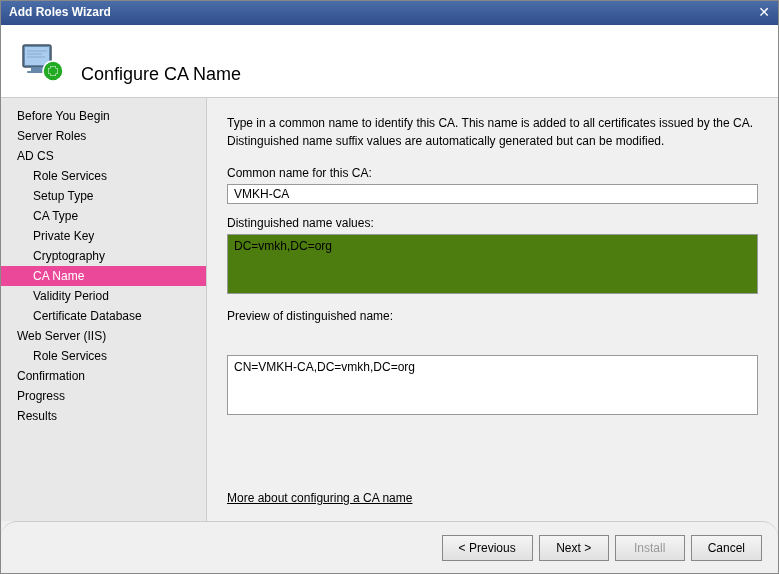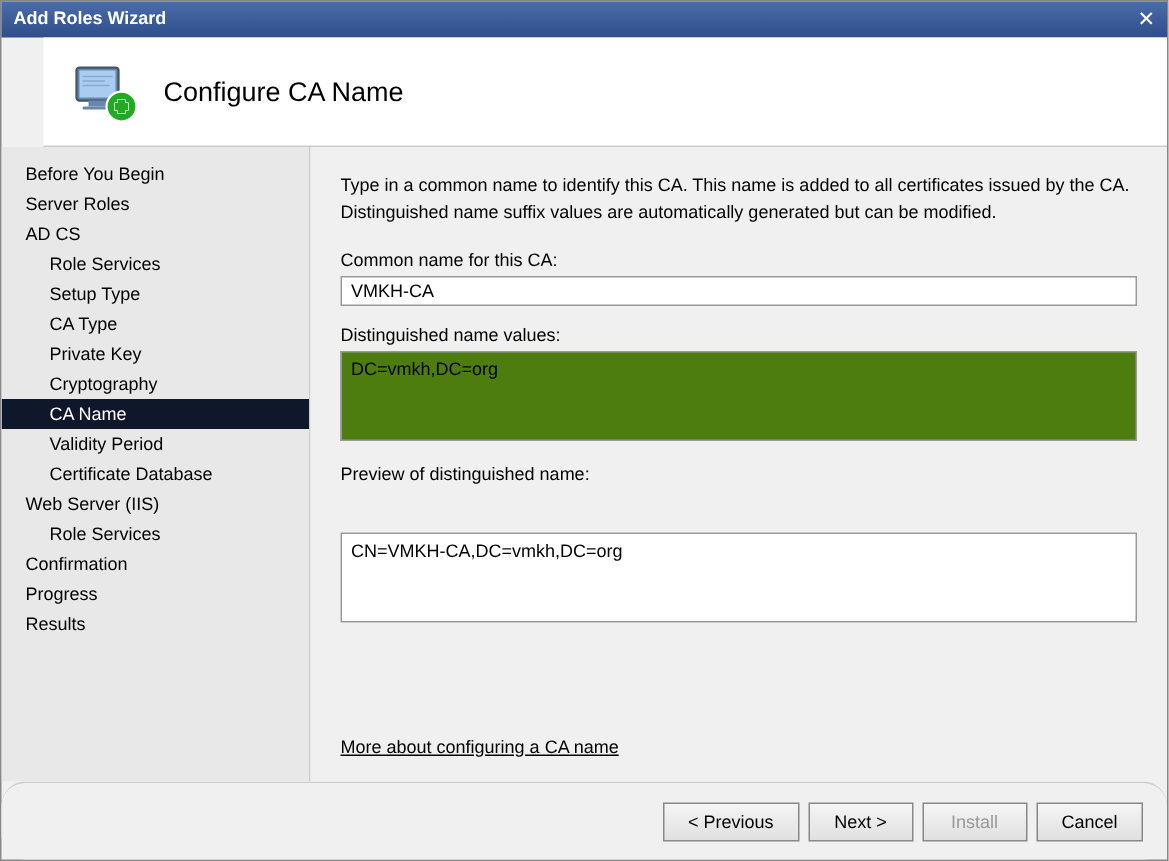--- a/index.html
+++ b/index.html
@@ -39,25 +39,24 @@
       border: none;
       color: white;
       font-size: 14px;
       cursor: pointer;
       line-height: 1;
     }
     .header-area {
       background: white;
       padding: 12px 16px;
       display: flex;
-      align-items: center;
+      align-items: flex-end;
       gap: 16px;
       border-bottom: 1px solid #ccc;
       min-height: 72px;
-      margin-left: 28px;
     }
     .header-icon {
       width: 48px;
       height: 48px;
       flex-shrink: 0;
     }
     .header-title {
       font-size: 18px;
       font-weight: normal;
       color: #000;
@@ -75,21 +74,21 @@
       overflow-y: auto;
       flex-shrink: 0;
     }
     .sidebar-item {
       padding: 3px 16px;
       cursor: pointer;
       color: #000;
       font-size: 12px;
     }
     .sidebar-item.active {
-      background: #0f172a;
+      background: #ec4899;
       color: white;
     }
     .sidebar-item.level1 {
       padding-left: 16px;
       font-weight: normal;
     }
     .sidebar-item.level2 {
       padding-left: 32px;
     }
     .main-panel {

